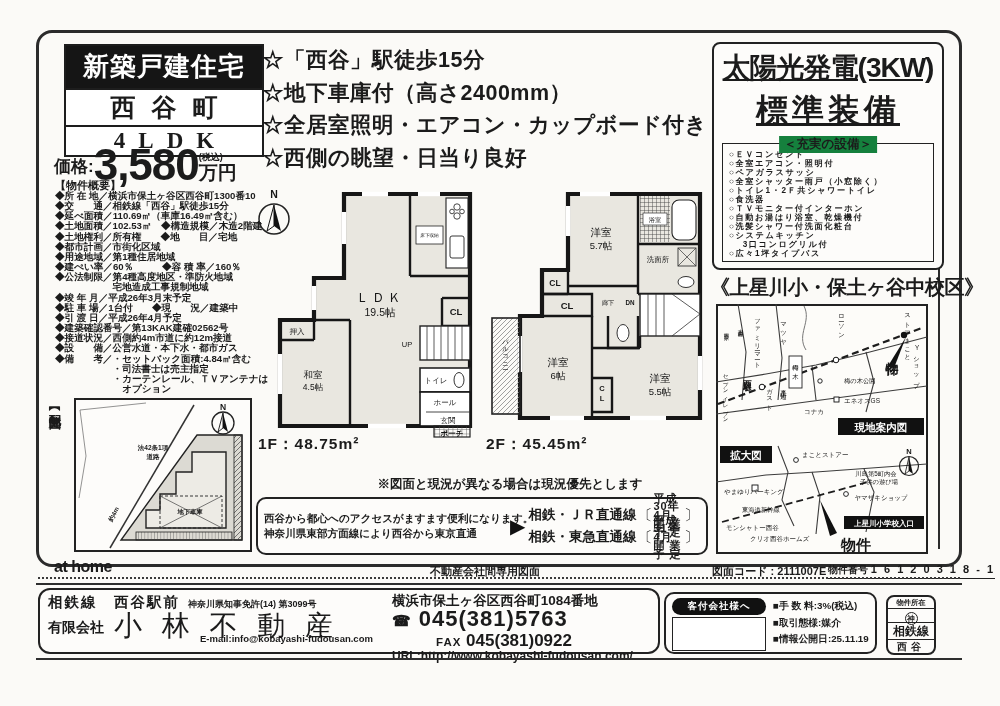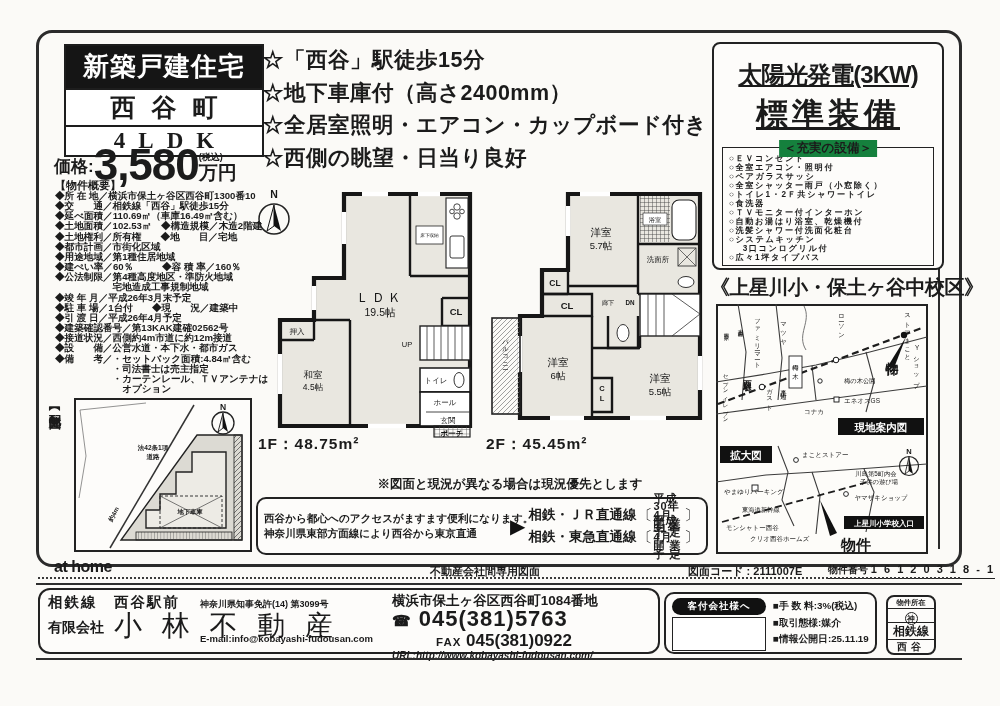--- a/index.html
+++ b/index.html
@@ -41,51 +41,51 @@
   .access .arr{font-size:20px;padding:0 3px;color:#111;}
   .access .routes{flex:1;}
   .access .rroute{display:flex;align-items:center;height:22px;}
   .access .rname{font-size:13.5px;font-weight:900;white-space:nowrap;}
   .access .brk{font-size:15px;font-weight:500;padding:0 1px;}
   .access .bnotes{display:flex;flex-direction:column;justify-content:center;}
   .access .bnotes span{font-size:11px;font-weight:700;line-height:8.4px;letter-spacing:1px;}
   
   .solar{left:712px;top:42px;width:232px;height:228px;border:2.5px solid #222;border-radius:8px;
          box-sizing:border-box;text-align:center;background:#fdfcfa;}
-  .solar .l1{font-size:24px;font-weight:900;text-decoration:underline;margin-top:15px;letter-spacing:-1px;}
+  .solar .l1{font-size:28px;font-weight:900;text-decoration:underline;margin-top:5px;letter-spacing:-1px;}
   .solar .l2{font-size:32px;font-weight:900;text-decoration:underline;letter-spacing:4px;margin-top:2px;}
   .equip{position:relative;margin:10px 8px 0 8px;border:1.5px solid #222;padding:6px 4px 3px 6px;text-align:left;}
   .equip .ehd{position:absolute;top:-8px;left:50%;transform:translateX(-50%);background:#15803d;
               padding:0 5px;font-size:12.5px;font-weight:800;white-space:nowrap;}
   .equip .ei{font-size:8.2px;font-weight:800;line-height:9px;letter-spacing:1.6px;white-space:pre;}
   .school{left:710px;top:274px;width:254px;font-size:20px;font-weight:900;white-space:nowrap;letter-spacing:-0.5px;}
   
   .dotted{border-top:2px dotted #3a3a3a;height:0;}
   .solid{border-top:2px solid #2e2e2e;height:0;}
   .athome{left:54px;top:558px;font-size:16px;font-weight:900;letter-spacing:-0.5px;}
   .chuo{left:430px;top:564px;font-size:11px;font-weight:700;}
-  .zcode{left:688px;top:564px;font-size:11px;font-weight:700;}
+  .zcode{left:712px;top:564px;font-size:11px;font-weight:700;}
   .bnum{left:828px;top:563px;font-size:10px;font-weight:700;border-bottom:1.5px solid #222;padding-bottom:1px;}
   .bnum .digits{font-size:11px;letter-spacing:2px;}
   .cobox{left:38px;top:588px;width:622px;height:66px;border:2.5px solid #222;border-radius:12px;
          box-sizing:border-box;padding:3px 8px;background:#fdfcfa;}
-  .cobox .r1{display:flex;align-items:flex-end;gap:20px;}
+  .cobox .r1{display:flex;align-items:flex-end;gap:8px;}
   .cobox .sta{font-size:14.5px;font-weight:800;letter-spacing:2px;white-space:nowrap;}
   .cobox .lic{font-size:9px;font-weight:600;padding-bottom:1px;white-space:nowrap;}
   .cobox .r2{display:flex;align-items:flex-end;gap:10px;margin-top:0px;}
   .cobox .pre{font-size:14px;font-weight:700;padding-bottom:3px;white-space:nowrap;}
   .cobox .coname{font-size:28px;font-weight:400;letter-spacing:6px;line-height:28px;white-space:nowrap;}
   .cobox .email{position:absolute;left:160px;top:43px;font-size:9.5px;font-weight:600;}
   .cobox .right{position:absolute;left:352px;top:3px;width:266px;}
   .cobox .addr{font-size:13.5px;font-weight:800;line-height:15px;white-space:nowrap;}
   .cobox .tel{font-size:22px;font-weight:900;line-height:22px;letter-spacing:1px;white-space:nowrap;}
   .cobox .tel .ticon{font-size:15px;}
   .cobox .fax{font-size:17px;font-weight:800;line-height:17px;white-space:nowrap;}
   .cobox .fax .fl{font-size:11.5px;letter-spacing:1px;padding-left:44px;}
-  .cobox .url{font-size:10px;font-weight:600;line-height:10px;font-style:italic;}
+  .cobox .url{font-size:12px;font-weight:600;line-height:10px;}
   .feebox{left:664px;top:592px;width:213px;height:62px;border:2px solid #222;border-radius:10px;
           box-sizing:border-box;display:flex;gap:7px;padding:4px 6px;background:#fdfcfa;}
   .feebox .lcol{width:94px;}
   .feebox .pill{background:#111;color:#fff;font-size:9.5px;font-weight:800;text-align:center;
                 border-radius:9px;padding:2px 0;letter-spacing:1px;}
   .feebox .blank{border:1.5px solid #222;height:32px;margin-top:2px;background:#fff;}
   .feebox .rcol div{font-size:9.8px;font-weight:800;line-height:16.5px;white-space:nowrap;}
   .stamp{left:886px;top:595px;width:50px;height:60px;border:2px solid #222;border-radius:8px;
          box-sizing:border-box;text-align:center;background:#fdfcfa;}
   .stamp .s1{font-size:7.3px;font-weight:700;border-bottom:1px solid #222;line-height:11px;}

